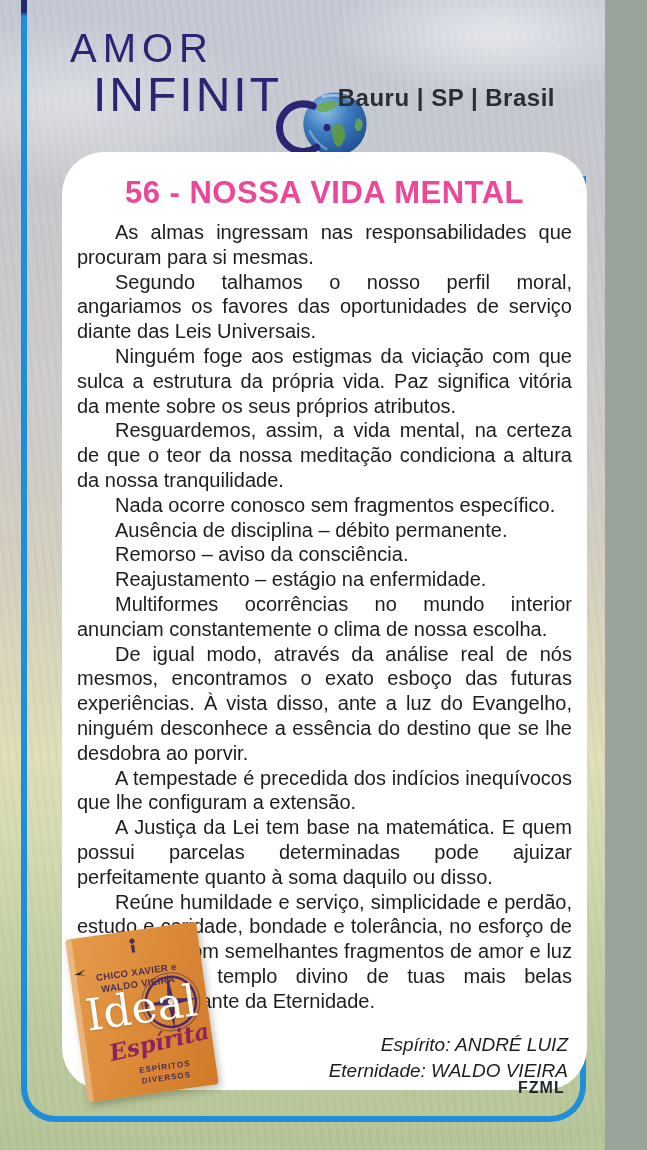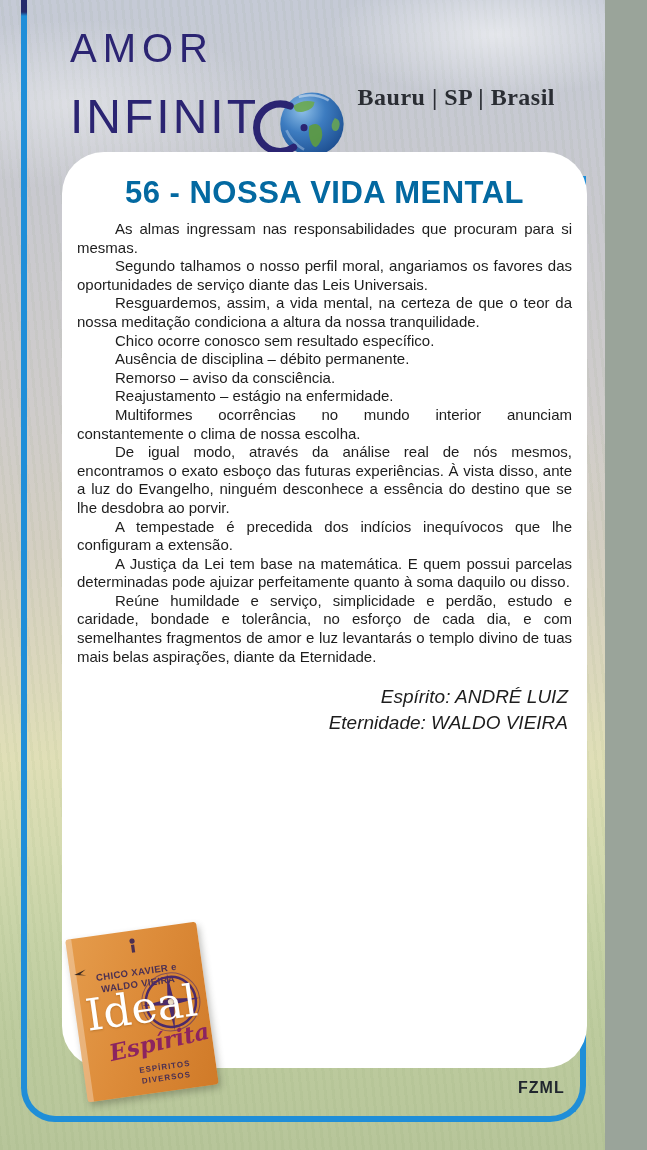--- a/index.html
+++ b/index.html
@@ -27,39 +27,39 @@
   }
   .accent-frame{
     position:absolute;left:21px;right:19px;top:176px;height:946px;
     border:6px solid #1f8ed8;border-top:none;
     border-radius:0 0 36px 34px;box-sizing:border-box;
   }
 
   
   .logo{position:absolute;left:70px;top:28px;color:#2b2472;line-height:1;}
   .logo-word1{font-size:40px;letter-spacing:6px;font-weight:500;}
-  .logo-line2{display:flex;align-items:center;margin-top:3px;}
+  .logo-line2{display:flex;align-items:flex-start;margin-top:3px;margin-left:23px;}
   .logo-word2{font-size:48px;letter-spacing:3px;font-weight:500;}
   .globe-wrap{width:110px;height:92px;margin-left:-6px;transform:translateY(8px);}
   .location{
     position:absolute;right:50px;top:84px;font-size:24px;font-weight:bold;
-    color:#2a2d33;letter-spacing:.5px;font-family:Liberation Serif, serif;
+    color:#2a2d33;letter-spacing:.5px;
   }
 
   
   .card{
     position:absolute;left:62px;top:152px;width:525px;min-height:916px;
     background:#ffffff;border-radius:42px;box-sizing:border-box;
     padding:10px 15px 6px 15px;color:#1d1d1d;
   }
   .card-title{
     margin:13px 0 9px 0;text-align:center;font-size:31px;font-weight:bold;
-    color:#0369a1;letter-spacing:.5px;
-  }
-  .body-text{font-size:15px;line-height:1.24;text-align:justify;}
+    color:#ec4899;letter-spacing:.5px;
+  }
+  .body-text{font-size:20px;line-height:1.24;text-align:justify;}
   .body-text p{margin:0;text-indent:38px;}
   .signature{
     margin:18px 4px 0 0;text-align:right;font-style:italic;
     font-size:19px;line-height:1.38;
   }
   .source{margin:6px 0 0 163px;font-size:18px;line-height:1.17;}
   .source p{margin:0;text-indent:0;}
 
   
   .book{
@@ -134,22 +134,23 @@
   </div>
 
   <div class="location">Bauru | SP | Brasil</div>
 
   <section class="card">
     <h1 class="card-title">56 - NOSSA VIDA MENTAL</h1>
 
     <div class="body-text">
         <p>As almas ingressam nas responsabilidades que procuram para si mesmas.</p>
         <p>Segundo talhamos o nosso perfil moral, angariamos os favores das oportunidades de serviço diante das Leis Universais.</p>
+        <p>Ninguém foge aos estigmas da viciação com que sulca a estrutura da própria vida. Paz significa vitória da mente sobre os seus próprios atributos.</p>
         <p>Resguardemos, assim, a vida mental, na certeza de que o teor da nossa meditação condiciona a altura da nossa tranquilidade.</p>
-        <p>Chico ocorre conosco sem resultado específico.</p>
+        <p>Nada ocorre conosco sem fragmentos específico.</p>
         <p>Ausência de disciplina – débito permanente.</p>
         <p>Remorso – aviso da consciência.</p>
         <p>Reajustamento – estágio na enfermidade.</p>
         <p>Multiformes ocorrências no mundo interior anunciam constantemente o clima de nossa escolha.</p>
         <p>De igual modo, através da análise real de nós mesmos, encontramos o exato esboço das futuras experiências. À vista disso, ante a luz do Evangelho, ninguém desconhece a essência do destino que se lhe desdobra ao porvir.</p>
         <p>A tempestade é precedida dos indícios inequívocos que lhe configuram a extensão.</p>
         <p>A Justiça da Lei tem base na matemática. E quem possui parcelas determinadas pode ajuizar perfeitamente quanto à soma daquilo ou disso.</p>
         <p>Reúne humildade e serviço, simplicidade e perdão, estudo e caridade, bondade e tolerância, no esforço de cada dia, e com semelhantes fragmentos de amor e luz levantarás o templo divino de tuas mais belas aspirações, diante da Eternidade.</p>
       </div>
 

